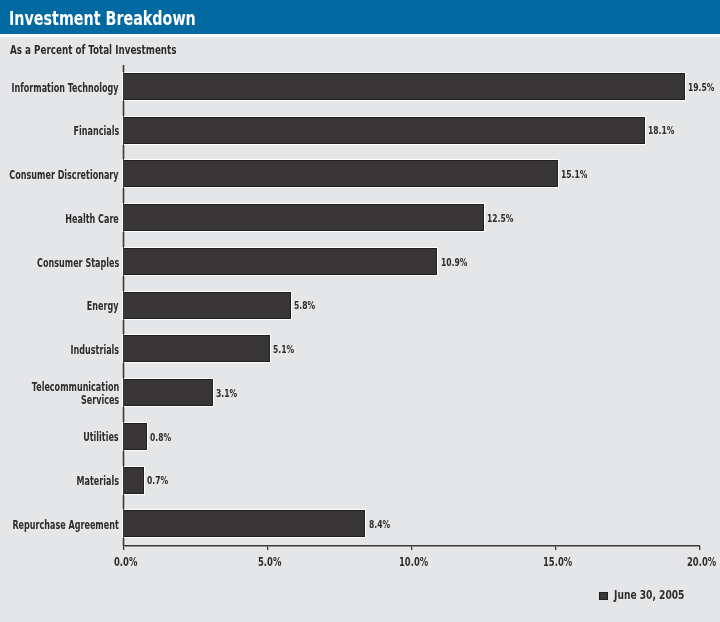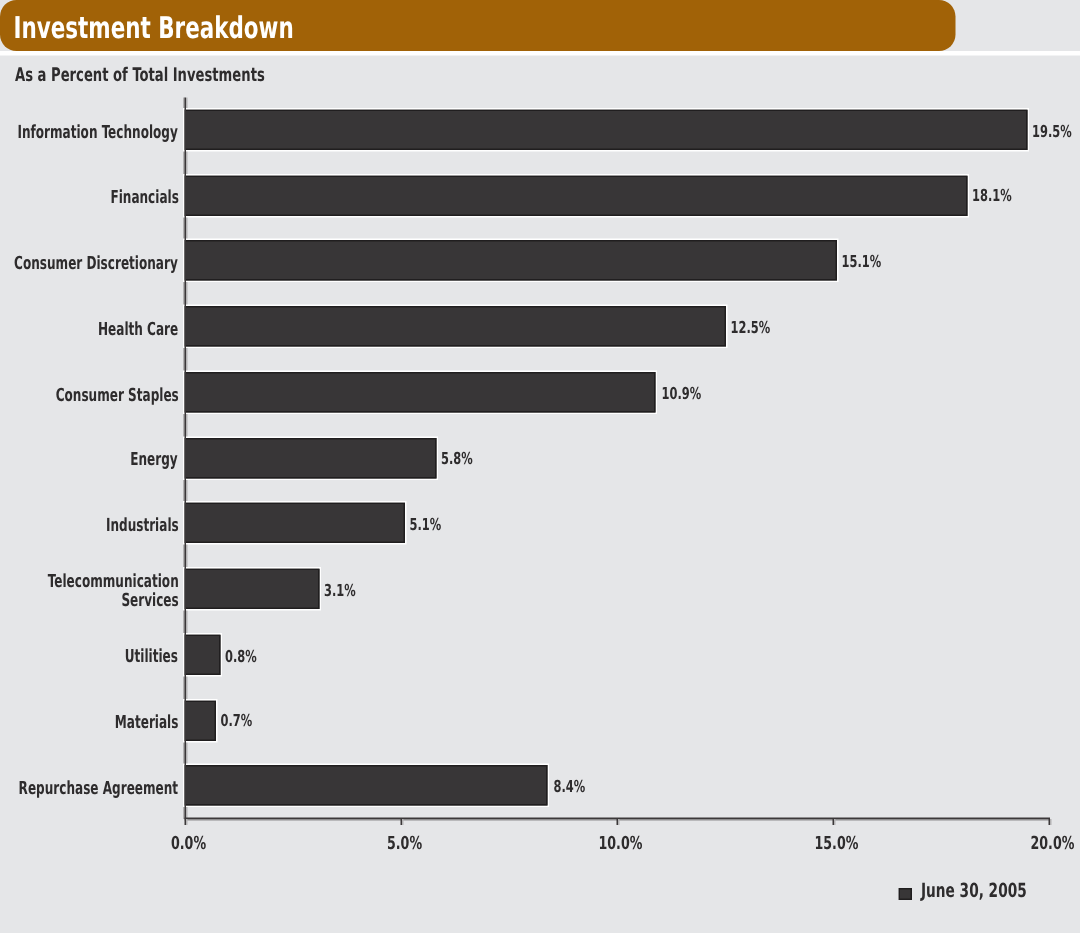--- a/index.html
+++ b/index.html
@@ -1,21 +1,21 @@
 <!DOCTYPE html>
 <html><head>
 <meta charset="utf-8">
 <style>
   html,body{margin:0;padding:0;}
   body{width:720px;height:622px;background:#e5e6e8;
        font-family:"DejaVu Sans Condensed","DejaVu Sans",sans-serif;
        overflow:hidden;}
   #page{position:relative;width:720px;height:622px;background:#e5e6e8;overflow:hidden;filter:blur(0px);}
 
-  #titlebar{position:absolute;left:0;top:0;width:637px;height:34px;background:#a16207;border-radius:11px;}
+  #titlebar{position:absolute;left:0;top:0;width:720px;height:34px;background:#0369a1;}
   #title{position:absolute;left:9.3px;top:7.6px;color:#ffffff;font-size:20px;font-weight:bold;
          white-space:nowrap;transform:scaleX(0.795);transform-origin:left top;line-height:20px;}
   #titleline{position:absolute;left:0;top:34px;width:720px;height:2.5px;background:#ffffff;}
   #subtitle{position:absolute;left:9.8px;top:43.2px;color:#2e2c2d;font-size:12.5px;font-weight:bold;
             white-space:nowrap;transform:scaleX(0.78);transform-origin:left top;line-height:14px;}
 
   .bar{position:absolute;z-index:2;background:#383637;box-shadow:inset 0 0 0 1px #201e1f, 0 0 0 1px #ffffff;}
   .cat{position:absolute;color:#2e2c2d;font-size:12px;font-weight:bold;
        line-height:13px;white-space:nowrap;transform:scaleX(0.745);transform-origin:right top;
        text-align:right;right:602px;}

